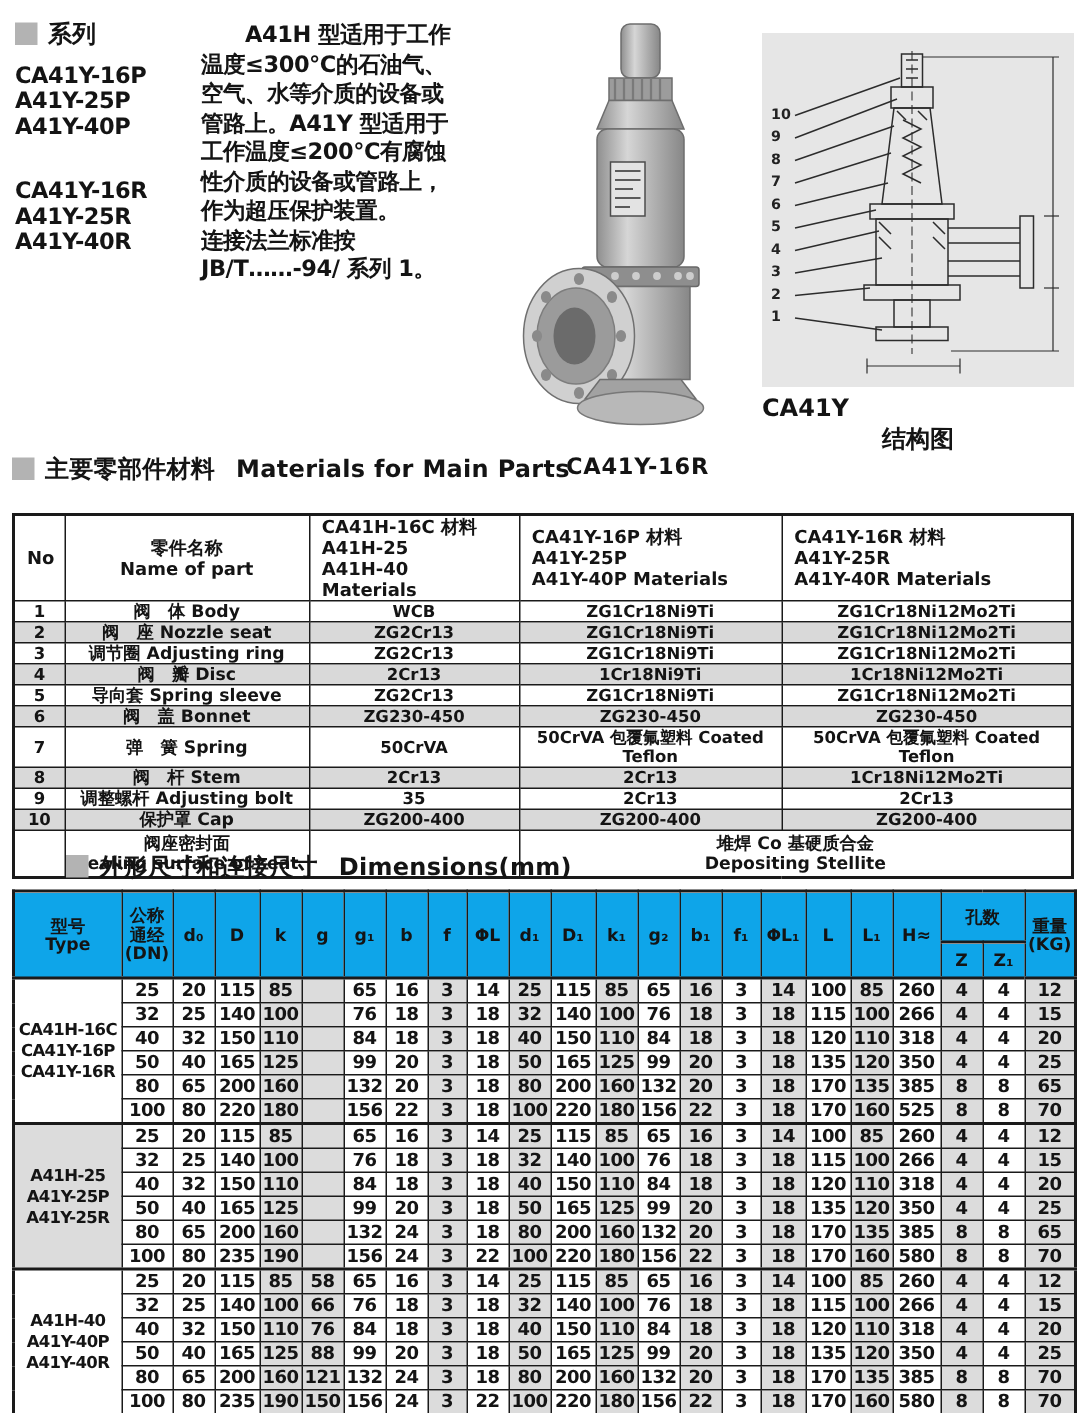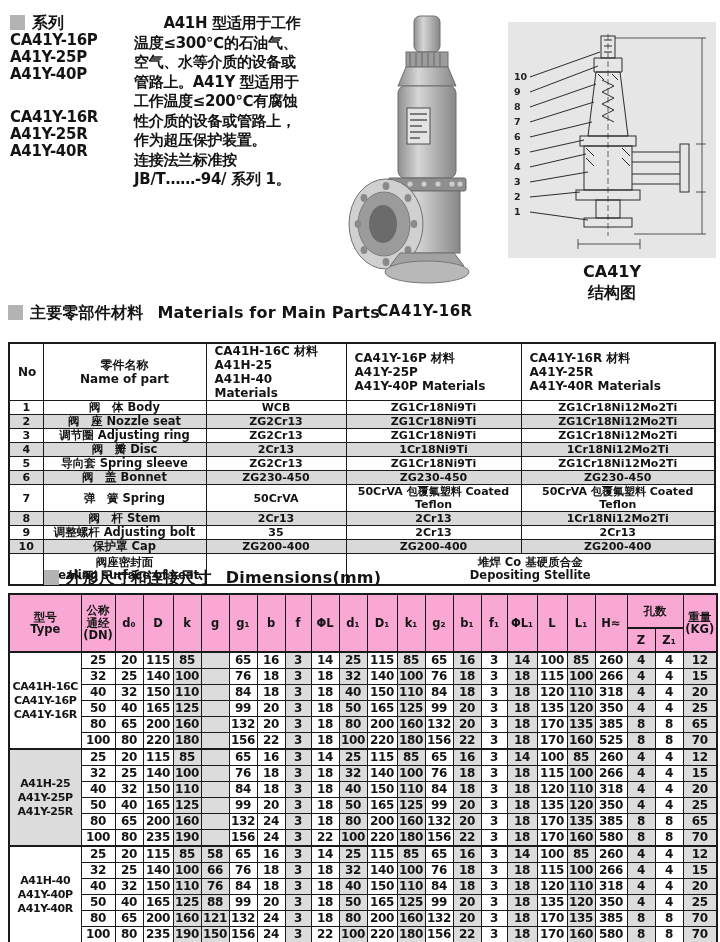--- a/index.html
+++ b/index.html
@@ -6,49 +6,49 @@
   body{
     width:720px;height:942px;position:relative;background:#ffffff;
     font-family:"DejaVu Sans","Liberation Sans",sans-serif;
     font-weight:700;color:#141414;overflow:hidden;
   }
   .abs{position:absolute;}
   .pre{white-space:pre-line;}
   .marker{display:inline-block;width:15px;height:15px;background:#b3b3b3;margin-right:7px;vertical-align:-2px;}
   
   .series-block{left:10px;top:14px;width:125px;font-size:15px;line-height:17px;}
-  .series-title{font-size:16px;margin-bottom:1px;}
+  .series-title{font-size:16px;margin-bottom:11px;}
   .series-group{margin-bottom:26px;}
   .series-group div{letter-spacing:-0.3px;}
   .description{left:134px;top:14px;width:226px;font-size:15px;line-height:19.5px;white-space:pre-wrap;letter-spacing:-0.3px;}
   .photo-box{left:344px;top:10px;width:162px;height:290px;}
   .photo-caption{left:346px;top:302px;width:158px;text-align:center;font-size:15px;letter-spacing:0.5px;}
   .diagram-box{left:508px;top:22px;width:208px;height:236px;background:#e6e6e6;}
-  .diagram-caption1{left:508px;top:262px;width:208px;text-align:center;font-size:16px;}
+  .diagram-caption1{left:508px;top:262px;width:208px;text-align:left;font-size:16px;}
   .diagram-caption2{left:508px;top:283px;width:208px;text-align:center;font-size:16px;}
   .part-numbers span{position:absolute;left:6px;font-size:9.5px;color:#222;}
   
   .sec-title{font-size:16px;letter-spacing:0.2px;}
   .materials-title{left:8px;top:303px;}
   .dimensions-title{left:8px;top:568px;margin-left:36px;}
   .sec-en{margin-left:14px;text-align:right;}
   
   table{border-collapse:collapse;table-layout:fixed;}
   .materials-table{left:8px;top:342px;width:706px;border:2px solid #1a1a1a;}
   .materials-table th,.materials-table td{border:1px solid #1a1a1a;padding:0 3px;text-align:center;overflow:hidden;}
   .materials-table th{font-size:12px;line-height:14px;height:44px;text-align:left;padding:0 8px;vertical-align:middle;}
   .materials-table th.c{text-align:center;}
   .materials-table td{font-size:11px;height:13px;line-height:13px;}
   .materials-table td.left{text-align:center;padding:0 6px;font-size:11.5px;}
   .materials-table tr.band td{background:#d9d9d9;}
   .materials-table tr.footer-row td{height:30px;line-height:13.5px;font-size:11.5px;}
   
   .dimensions-table{left:8px;top:593px;width:708px;border:2px solid #1a1a1a;}
   .dimensions-table th,.dimensions-table td{border:1px solid #1a1a1a;padding:0;text-align:center;overflow:hidden;}
-  .dimensions-table thead th{background:#f9a8d4;font-size:11.5px;line-height:12.5px;vertical-align:middle;border-bottom:2px solid #1a1a1a;}
+  .dimensions-table thead th{background:#0ea5e9;font-size:11.5px;line-height:12.5px;vertical-align:middle;border-bottom:2px solid #1a1a1a;}
   .dimensions-table thead tr:first-child th{height:32px;}
   .dimensions-table thead tr:last-child th{height:22px;}
   .dimensions-table td{font-size:12px;height:15px;line-height:15px;letter-spacing:-0.3px;}
   .dimensions-table td.shade{background:#dcdcdc;}
   .dimensions-table td.typecell{font-size:11px;line-height:14px;white-space:pre-line;letter-spacing:-0.4px;}
   .dimensions-table td.typecell.shade{background:#dcdcdc;}
   .dimensions-table tr.group-start td{border-top:2px solid #1a1a1a;}
 </style>
 </head>
 <body>

